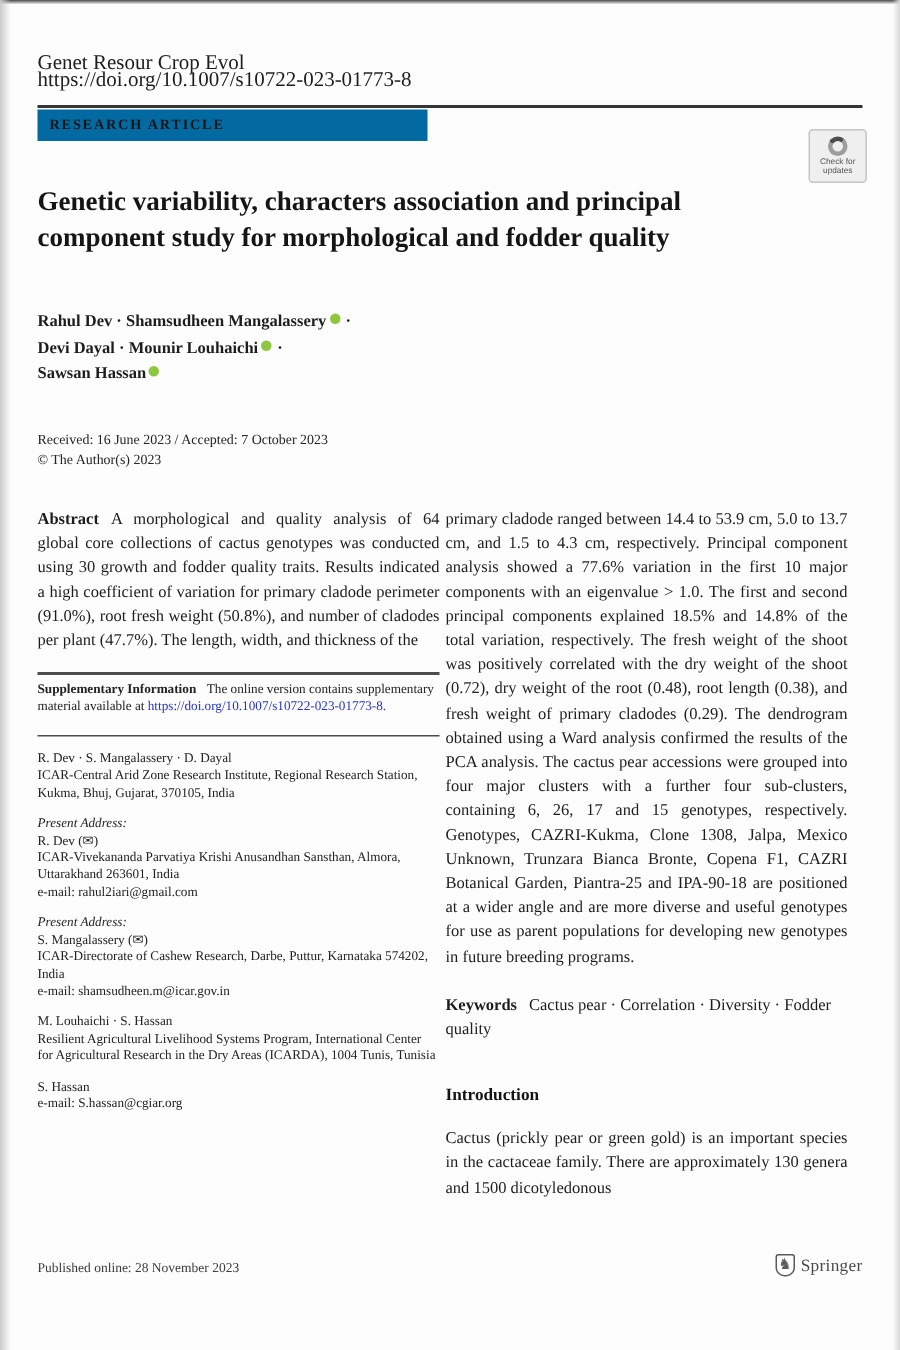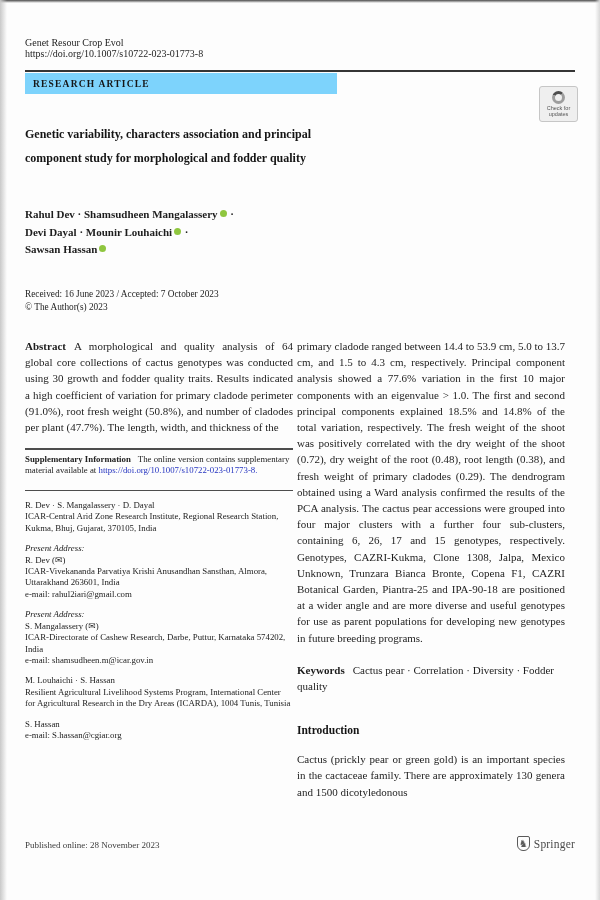--- a/index.html
+++ b/index.html
@@ -9,39 +9,39 @@
     font-family:"Liberation Serif","DejaVu Serif",serif;
   }
   
   .scan-top{position:absolute;top:0;left:0;right:0;height:3px;
     background:linear-gradient(#4a4a4a,rgba(255,255,255,0));}
   .scan-left{position:absolute;top:0;bottom:0;left:0;width:7px;
     background:linear-gradient(to right,#c9c9c9,rgba(255,255,255,0));}
   .scan-right{position:absolute;top:0;bottom:0;right:0;width:5px;
     background:linear-gradient(to left,#d9d9d9,rgba(255,255,255,0));}
 
-  .hdr{position:absolute;left:25px;top:37px;font-size:10px;line-height:11px;}
+  .hdr{position:absolute;left:25px;top:37px;font-size:14px;line-height:11px;}
   .rule-top{position:absolute;left:25px;right:25px;top:70px;height:2px;background:#353535;}
-  .badge-bar{position:absolute;left:25px;top:73px;width:312px;height:21px;
-    background:#7dd3fc;display:flex;align-items:center;box-sizing:border-box;padding-left:8px;}
+  .badge-bar{position:absolute;left:25px;top:73px;width:260px;height:21px;
+    background:#0369a1;display:flex;align-items:center;box-sizing:border-box;padding-left:8px;}
   .badge-bar span{font-size:9.5px;font-weight:bold;letter-spacing:1.2px;color:#161616;}
 
   .check-badge{position:absolute;left:539px;top:86px;width:37px;height:34px;
     background:#efefef;border:1px solid #c6c6c6;border-radius:3px;
     display:flex;flex-direction:column;align-items:center;justify-content:center;cursor:pointer;}
   .check-ring{width:13px;height:13px;border-radius:50%;
     background:conic-gradient(from 300deg,#4d4d4d 0 100deg,#9d9d9d 100deg 360deg);
     position:relative;margin-bottom:1px;}
   .check-ring::after{content:"";position:absolute;left:3px;top:3px;width:7px;height:7px;
     border-radius:50%;background:#efefef;}
   .check-txt{font-family:"Liberation Sans",sans-serif;font-size:5.5px;line-height:6px;
     color:#555;text-align:center;}
 
   .title{position:absolute;left:25px;top:123px;width:505px;
-    font-size:12px;font-weight:bold;line-height:23.5px;color:#151515;}
+    font-size:18px;font-weight:bold;line-height:23.5px;color:#151515;}
   .authors{position:absolute;left:25px;top:206px;font-size:11px;font-weight:bold;line-height:17.5px;}
   .orcid{display:inline-block;width:7px;height:7px;border-radius:50%;
     background:#8fc63f;margin:0 1px 0 2px;transform:translateY(-1px);}
   .dates{position:absolute;left:25px;top:288px;font-size:9.3px;line-height:12.5px;color:#242424;}
 
   .cols{position:absolute;left:25px;top:338px;width:550px;display:flex;gap:4px;}
   .col{width:268px;}
   .body-p{margin:0;font-size:11px;line-height:16.2px;text-align:justify;color:#1d1d1d;}
   .body-p b{margin-right:8px;}
   .kw{margin-top:16px;text-align:left;}

